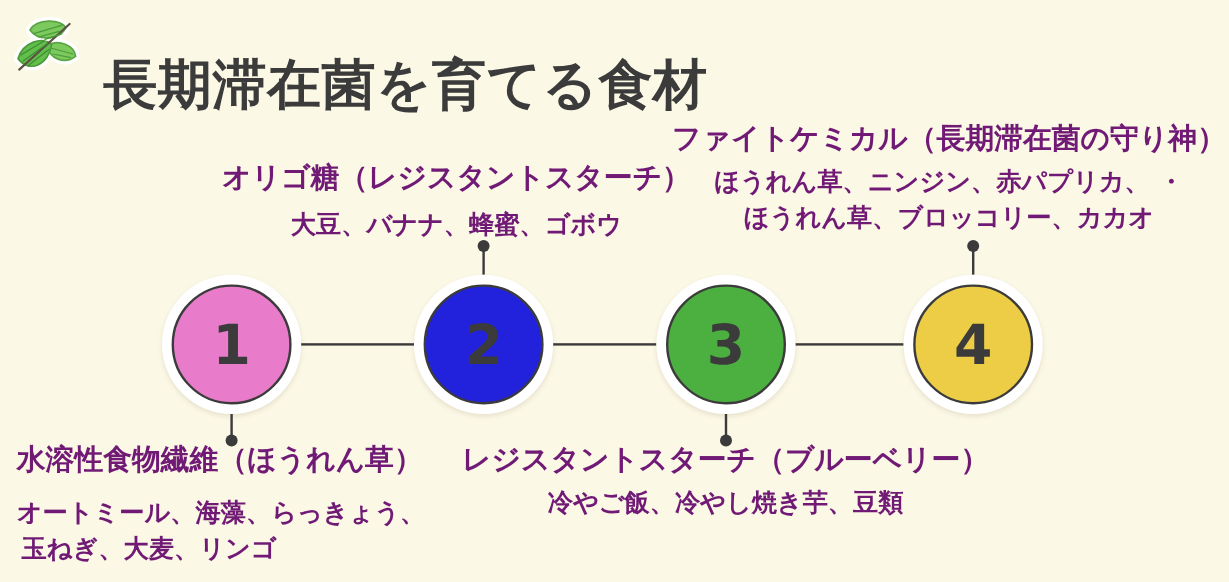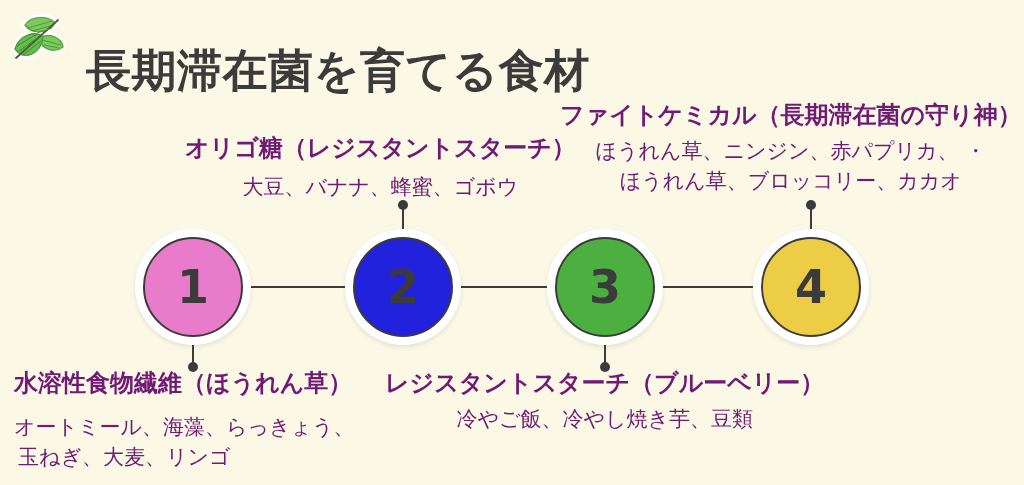--- a/index.html
+++ b/index.html
@@ -58,21 +58,21 @@
     color: #701a75;
   }
   .block .heading {
     font-size: 24px;
     font-weight: bold;
     line-height: 30px;
     white-space: nowrap;
   }
   .block .items {
     font-size: 21px;
-    font-weight: normal;
+    font-weight: bold;
     line-height: 30px;
     white-space: nowrap;
   }
   .block .items .line {
     display: block;
   }
 
   
   #block-1 { left: 14px;  top: 368px; text-align: left; }
   #block-1 .items { margin-top: 14px; }

